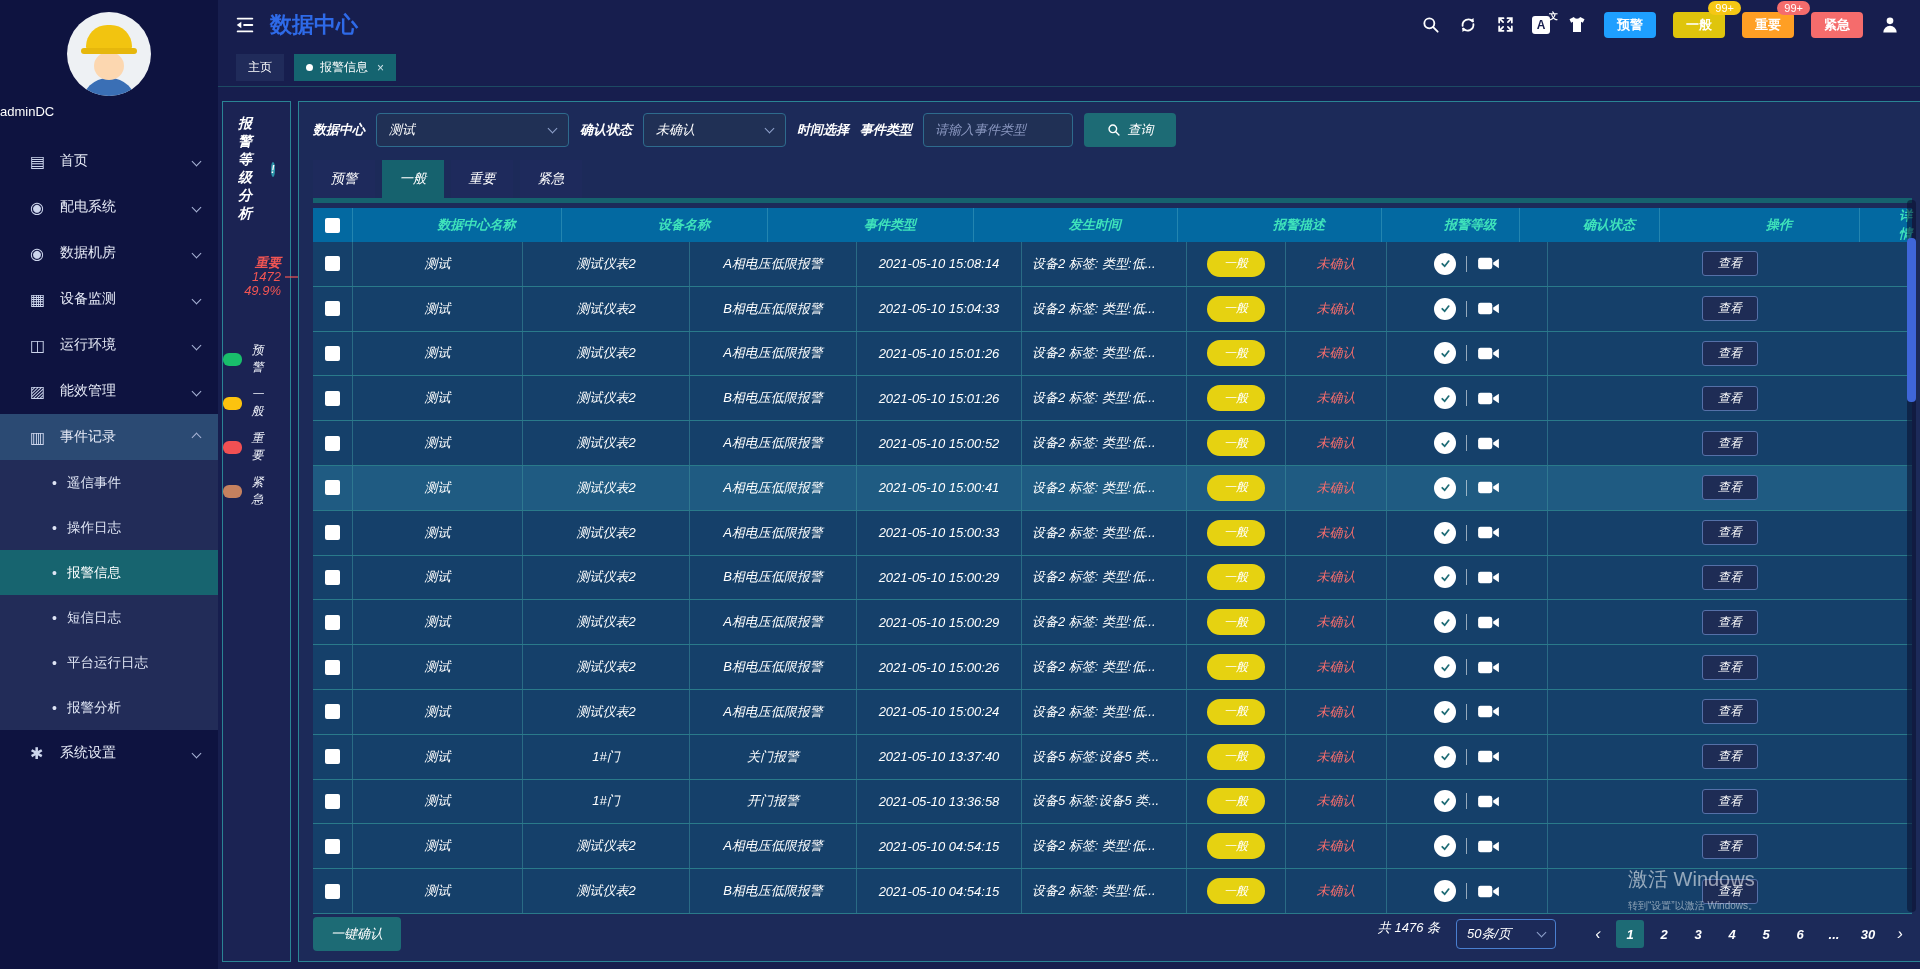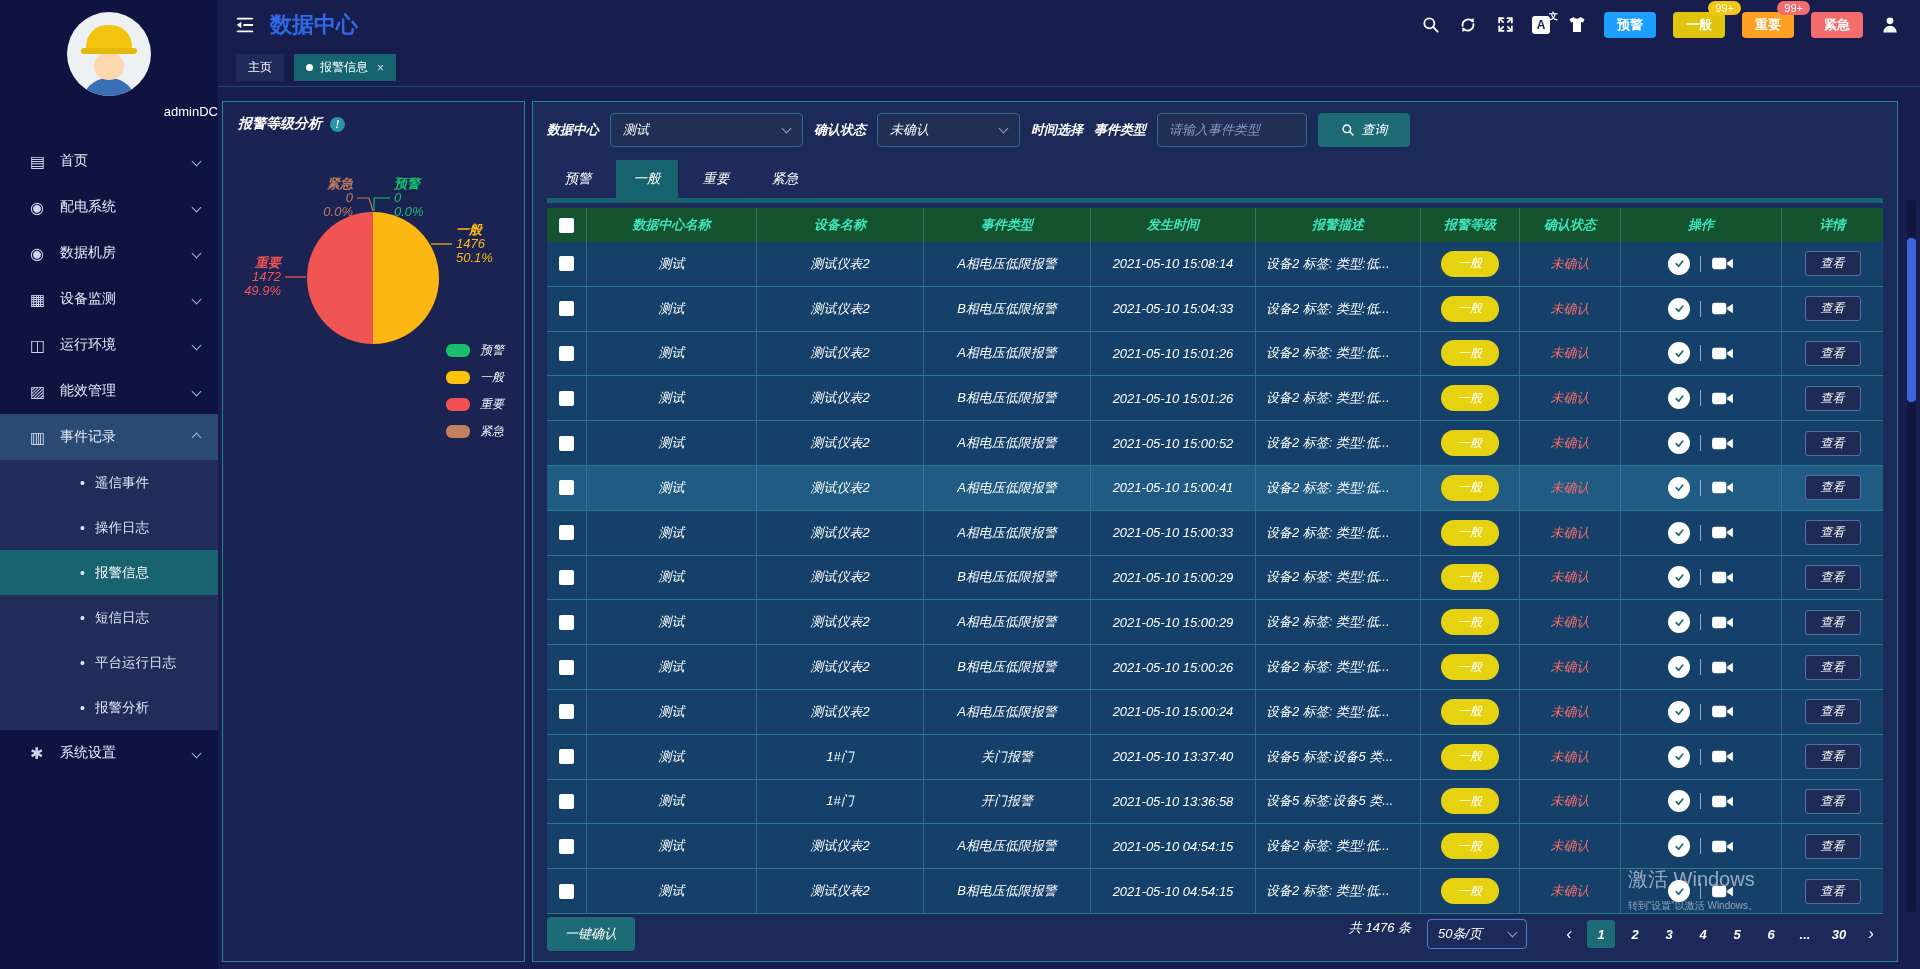--- a/index.html
+++ b/index.html
@@ -1,37 +1,37 @@
 <!DOCTYPE html>
 <html><head>
 <meta charset="utf-8">
 <style>
   * { margin:0; padding:0; box-sizing:border-box; }
   html,body { width:1920px; height:969px; overflow:hidden; background:#171e4e;
     font-family:"Liberation Sans","DejaVu Sans",sans-serif; color:#e8ecf5; }
 
   
   .sidebar { position:absolute; left:0; top:0; bottom:0; width:218px; background:#0e1340; z-index:10; }
-  .avatar-wrap { text-align:right; padding-top:12px; }
+  .avatar-wrap { text-align:left; padding-top:12px; }
   .avatar { position:relative; width:84px; height:84px; border-radius:50%; background:#eef1f4; margin:0 auto; overflow:hidden; }
   .avatar .helmet { position:absolute; top:13px; left:19px; width:46px; height:25px; background:#f2c410; border-radius:23px 23px 4px 4px; }
   .avatar .brim { position:absolute; top:36px; left:14px; width:56px; height:6px; background:#e6b70c; border-radius:3px; }
   .avatar .face { position:absolute; top:40px; left:27px; width:30px; height:28px; background:#fcd7b0; border-radius:50%; }
   .avatar .torso { position:absolute; bottom:-8px; left:15px; width:54px; height:26px; background:#3a6fb5; border-radius:27px 27px 0 0; }
   .username { margin-top:8px; font-size:13px; color:#ffffff; }
   .nav { margin-top:19px; }
   .nav-item { position:relative; height:46px; display:flex; align-items:center; padding-left:30px; font-size:14px; color:#e6eaf6; cursor:pointer; }
   .nav-item .nico { width:30px; font-size:16px; color:#ccd5ec; }
   .nav-item.parent-active { background:#2b4a73; }
   .chev { width:7px; height:7px; border-right:1.6px solid #a9b4d6; border-bottom:1.6px solid #a9b4d6; display:inline-block; }
   .chev.down { transform:rotate(45deg); }
   .chev.up { transform:rotate(-135deg); }
   .nav-item .chev { position:absolute; right:18px; }
   .submenu { background:#222c58; }
-  .sub-item { position:relative; height:45px; display:flex; align-items:center; padding-left:80px; font-size:13.5px; color:#dfe5f4; cursor:pointer; }
+  .sub-item { position:relative; height:45px; display:flex; align-items:center; padding-left:52px; font-size:13.5px; color:#dfe5f4; cursor:pointer; }
   .sub-item::before { content:"•"; margin-right:10px; font-size:14px; color:#dfe5f4; }
   .sub-item.active { background:#17646f; color:#ffffff; }
 
   
   .main-header { position:absolute; left:218px; top:0; right:0; height:49px; display:flex; align-items:center; padding:0 20px 0 16px; background:#171e4e; }
   .fold-btn { width:22px; height:22px; cursor:pointer; }
   .app-title { margin-left:14px; font-size:22px; font-weight:bold; color:#2e6ae8; }
   .h-right { margin-left:auto; display:flex; align-items:center; gap:17px; }
   .hicon { width:20px; height:20px; cursor:pointer; display:flex; align-items:center; justify-content:center; }
   .trans-box { position:relative; width:18px; height:18px; background:#ffffff; border-radius:3px; color:#171e4e; font-size:12px; font-weight:bold; display:flex; align-items:center; justify-content:center; cursor:pointer; }
@@ -85,21 +85,21 @@
   .btn-query { width:92px; }
 
   
   .alarm-tabs { margin-top:12px; display:flex; gap:7px; flex:none; }
   .atab { min-width:62px; height:38px; padding:0 6px; display:flex; align-items:center; justify-content:center; font-size:13.5px; color:#fff; background:#1e2a5c; cursor:pointer; }
   .atab.active { background:#16626e; }
   .tab-strip { height:5px; background:#16626e; margin-top:0; flex:none; }
 
   
   .table { margin-top:5px; flex:none; }
-  .thead { display:flex; height:34px; background:#14532d; align-items:stretch; }
+  .thead { display:flex; height:34px; background:#0369a1; align-items:stretch;gap:39px; }
   .th { display:flex; align-items:center; justify-content:center; font-size:13px; font-weight:bold; color:#3fe3bb; border-right:1px solid rgba(120,210,215,0.28); }
   .th:last-child { border-right:none; }
   .tr { display:flex; height:44.8px; background:#15406a; border-bottom:1px solid #2a7a8a; }
   .tr.hl { background:#1f5b82; }
   .td { display:flex; align-items:center; justify-content:center; font-size:13px; color:#fff; border-right:1px solid rgba(64,150,160,0.5); overflow:hidden; white-space:nowrap; }
   .td:last-child { border-right:none; }
   .td.left { justify-content:flex-start; padding-left:10px; }
   .w-cb{width:40px;} .w1{width:170px;} .w2{width:167px;} .w3{width:167px;} .w4{width:165px;}
   .w5{width:165px;} .w6{width:99px;} .w7{width:101px;} .w8{width:161px;} .w9{flex:1;}
   .checkbox { width:15px; height:15px; background:#ffffff; border-radius:2px; cursor:pointer; }

